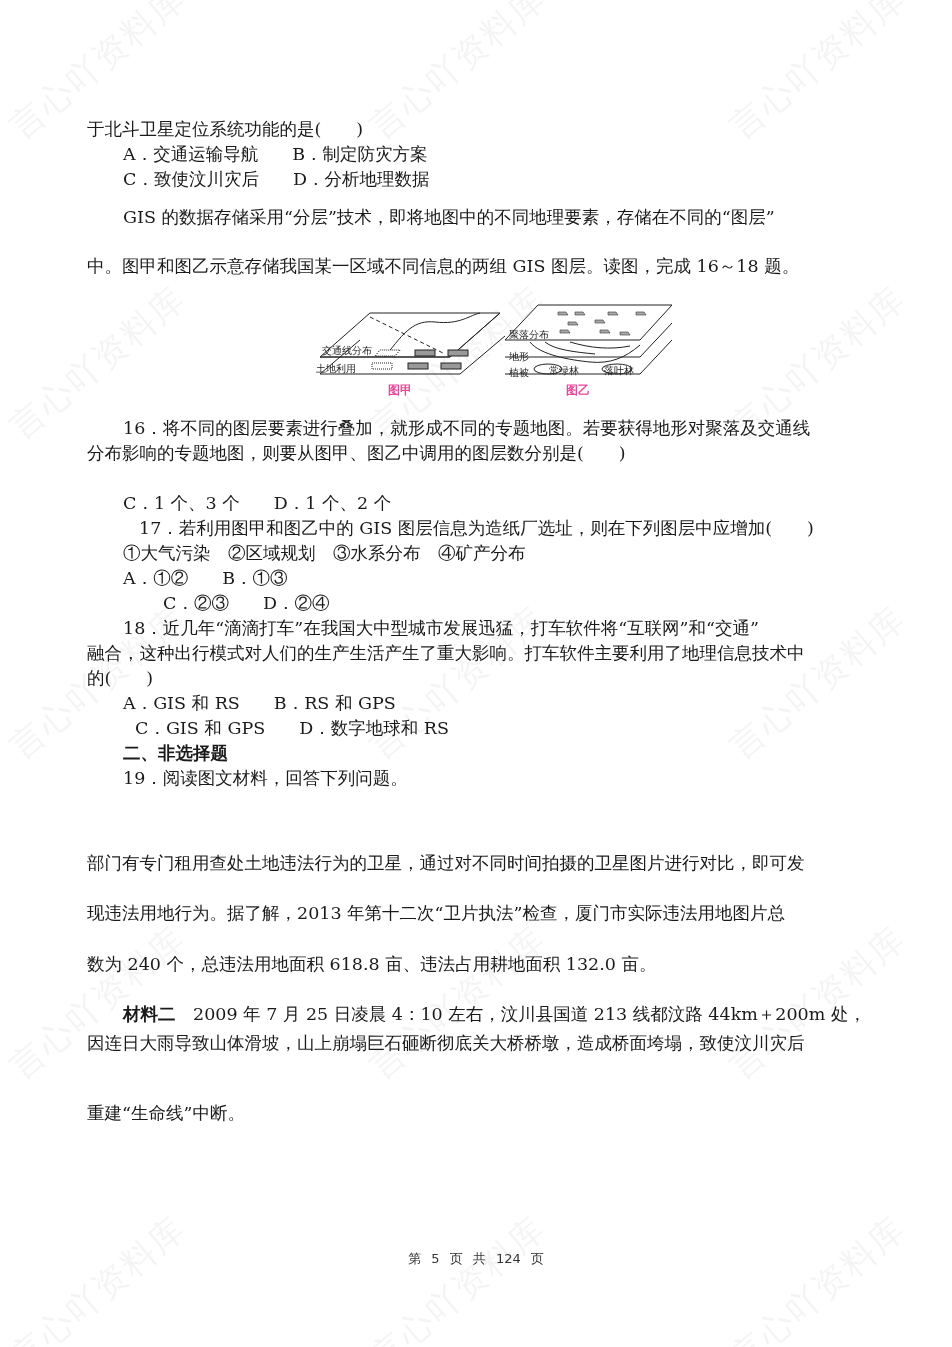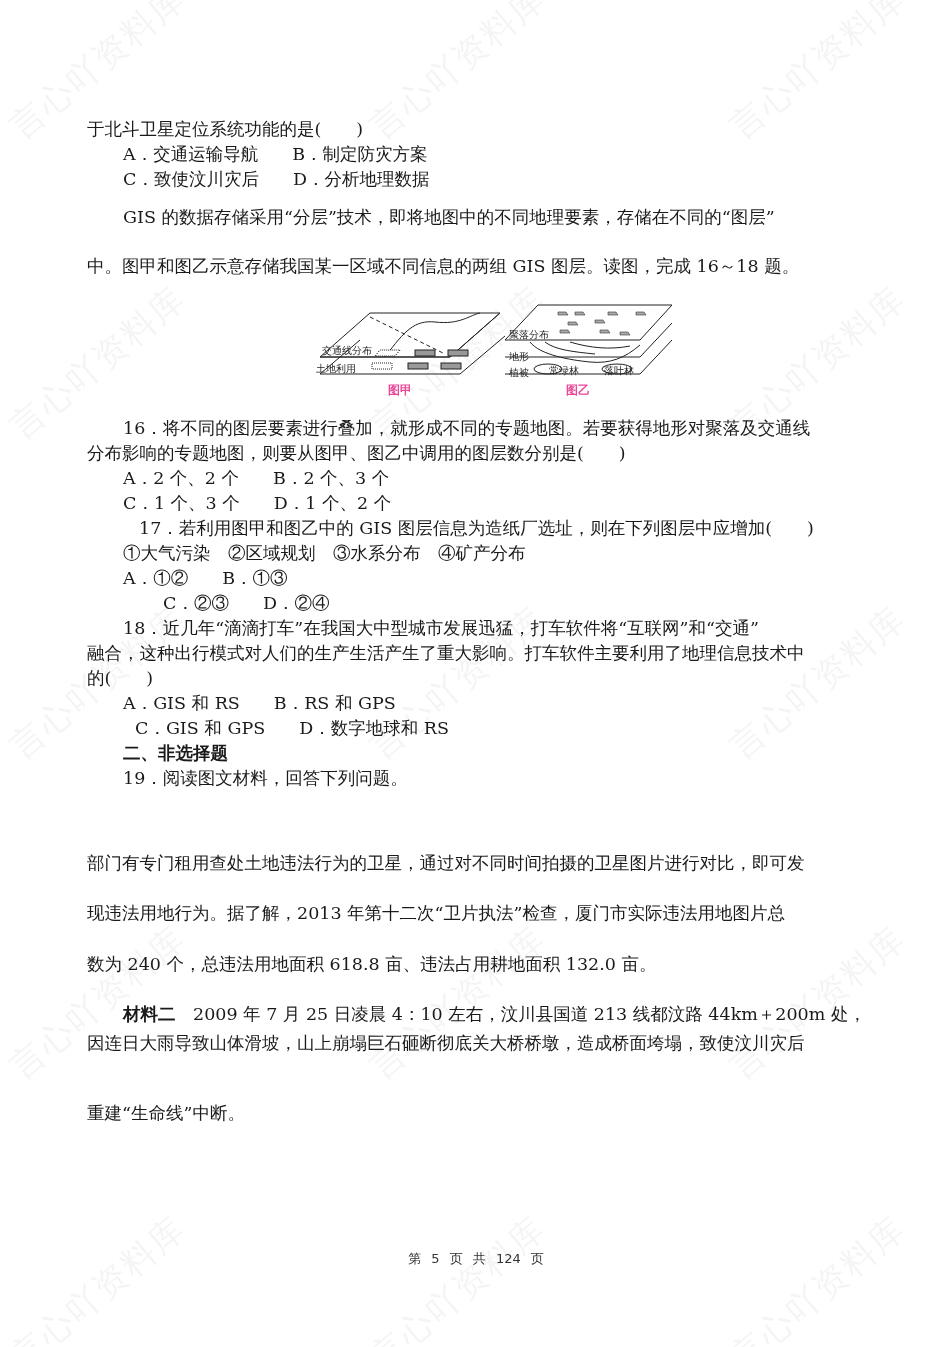--- a/index.html
+++ b/index.html
@@ -103,23 +103,20 @@
     <span class="fig-label" style="left:199px; top:50px;">地形</span>
     <span class="fig-label" style="left:199px; top:66px;">植被</span>
     <span class="fig-label" style="left:226px; top:64px;padding-left:13px;">常绿林</span>
     <span class="fig-label" style="left:294px; top:64px;">落叶林</span>
     <span class="fig-caption" style="left:78px; top:82px;">图甲</span>
     <span class="fig-caption" style="left:256px; top:82px;">图乙</span>
   </div>
 
   <div class="line indent1" style="top:416px;">16．将不同的图层要素进行叠加，就形成不同的专题地图。若要获得地形对聚落及交通线</div>
   <div class="line flush" style="top:441px;">分布影响的专题地图，则要从图甲、图乙中调用的图层数分别是(　　)</div>
-  <div class="line indent1" style="top:466px;">
-    <span>A．2 个、2 个</span><span class="opt-gap"></span><span>B．2 个、3 个</span>
-  </div>
   <div class="line indent1" style="top:491px;">
     <span>C．1 个、3 个</span><span class="opt-gap"></span><span>D．1 个、2 个</span>
   </div>
 
   <div class="line indent1" style="top:516px;margin-left:16px;">17．若利用图甲和图乙中的 GIS 图层信息为造纸厂选址，则在下列图层中应增加(　　)</div>
   <div class="line indent1" style="top:541px;">①大气污染　②区域规划　③水系分布　④矿产分布</div>
   <div class="line indent1" style="top:566px;">
     <span>A．①②</span><span class="opt-gap"></span><span>B．①③</span>
   </div>
   <div class="line indent1" style="top:591px;margin-left:40px;">

